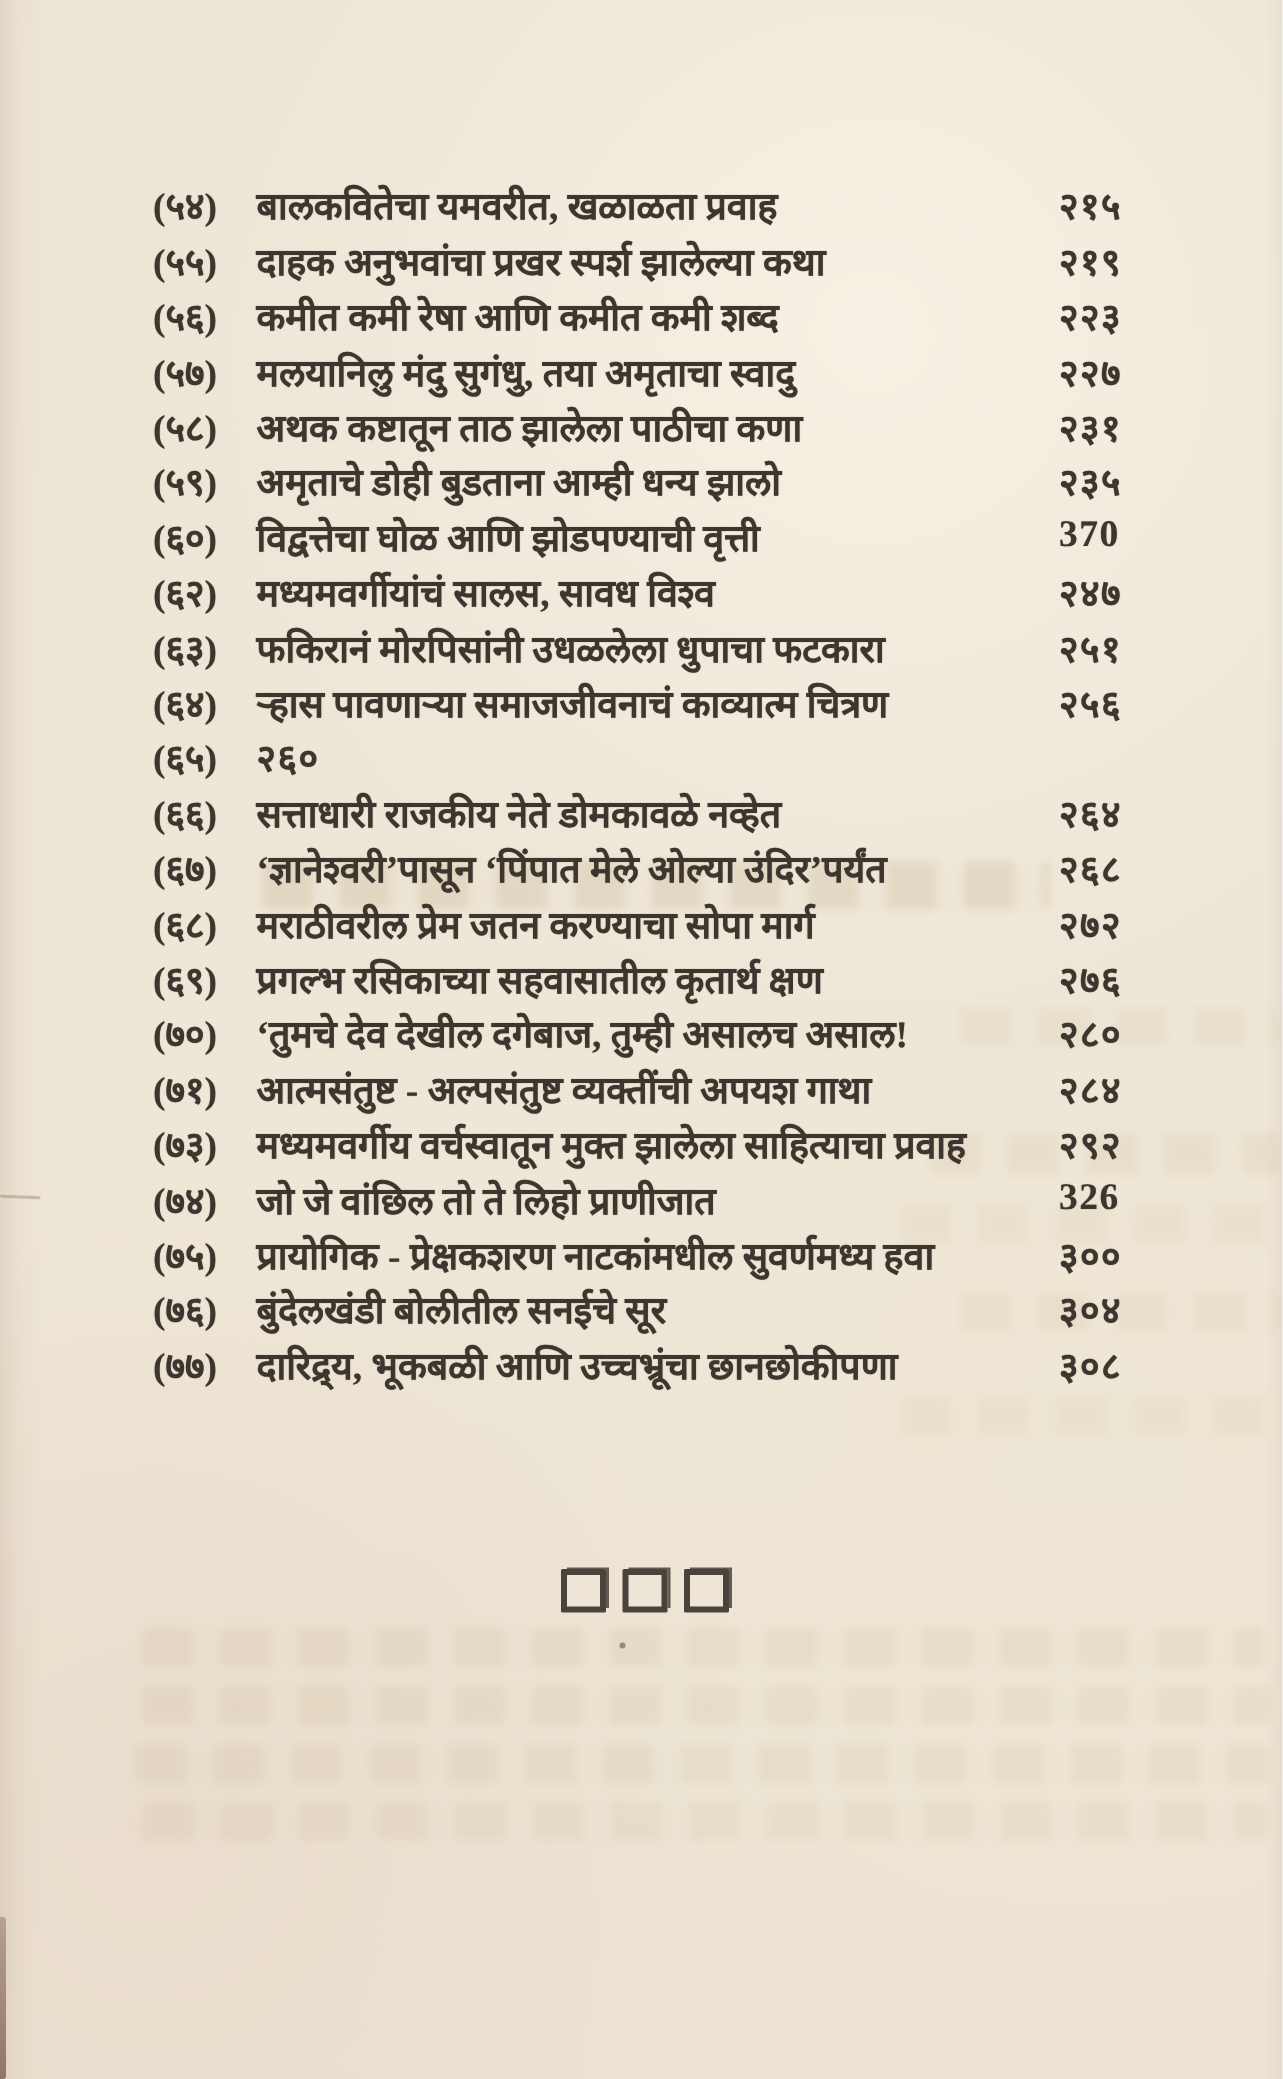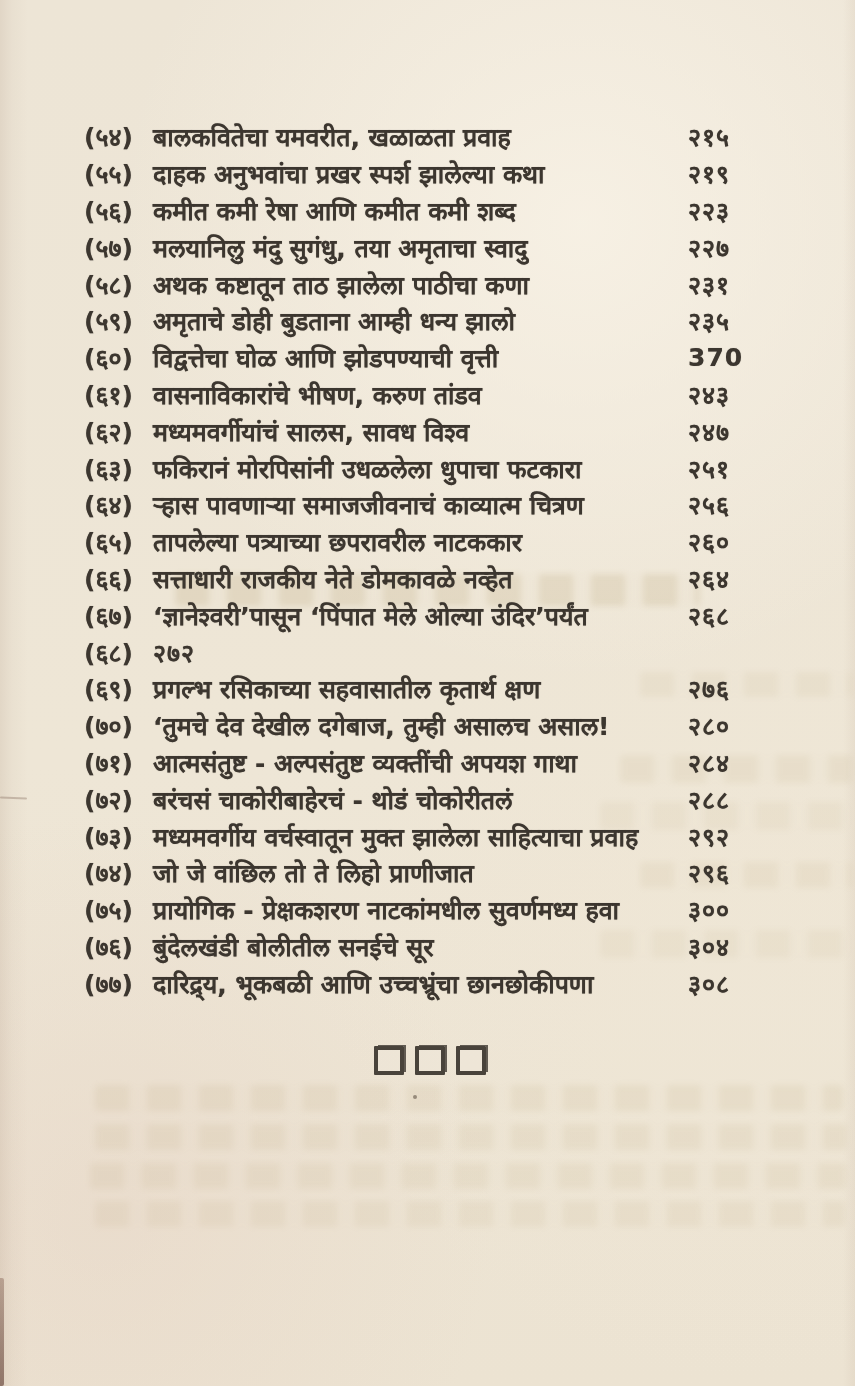--- a/index.html
+++ b/index.html
@@ -17,21 +17,21 @@
   .edge-left{position:absolute;left:0;top:0;bottom:0;width:30px;pointer-events:none;
     background:linear-gradient(90deg,rgba(150,120,100,.14),rgba(150,120,100,.05) 12px,rgba(150,120,100,0) 28px);}
   .edge-right{position:absolute;right:0;top:0;bottom:0;width:14px;pointer-events:none;
     background:linear-gradient(270deg,rgba(150,120,100,.08),rgba(150,120,100,0) 12px);}
   .edge-sliver{position:absolute;left:0;top:1278px;width:4px;height:108px;
     background:linear-gradient(180deg,rgba(110,70,55,.35),rgba(90,55,45,.6));border-radius:0 2px 2px 0;}
   .crease{position:absolute;left:0;top:797px;width:27px;height:2px;
     background:rgba(125,100,85,.35);transform:rotate(2.5deg);border-radius:1px;}
 
   
-  .toc{position:absolute;left:84px;top:118px;width:719px;margin:0;padding:0;list-style:none;}
+  .toc{position:absolute;left:102px;top:118px;width:719px;margin:0;padding:0;list-style:none;font-family:Liberation Serif, serif;}
   .toc li{display:flex;align-items:center;height:36.8px;
     font-size:25px;font-weight:600;color:#3c362f;
     text-shadow:0 0 .7px rgba(60,54,47,.55);white-space:nowrap;}
   .idx{width:69px;flex:0 0 auto;}
   .title{width:535px;flex:0 0 auto;overflow:visible;}
   .pagenum{flex:0 0 auto;text-align:right;letter-spacing:1px;}
 
   
   .ornament{position:absolute;left:374px;top:1046px;display:flex;gap:11px;}
   .sq{width:22px;height:21px;border:4px solid #49433b;background:rgba(238,230,216,.6);
@@ -105,87 +105,77 @@
         <span class="idx">(५९)</span>
         <span class="title">अमृताचे डोही बुडताना आम्ही धन्य झालो</span>
         <span class="pagenum">२३५</span>
       </li>
     <li>
         <span class="idx">(६०)</span>
         <span class="title">विद्वत्तेचा घोळ आणि झोडपण्याची वृत्ती</span>
         <span class="pagenum">370</span>
       </li>
     <li>
-        <span class="idx">(६१)</span>
-        <span class="title">वासनाविकारांचे भीषण, करुण तांडव</span>
-        <span class="pagenum">२४३</span>
-      </li>
-    <li>
         <span class="idx">(६२)</span>
         <span class="title">मध्यमवर्गीयांचं सालस, सावध विश्व</span>
         <span class="pagenum">२४७</span>
       </li>
     <li>
         <span class="idx">(६३)</span>
         <span class="title">फकिरानं मोरपिसांनी उधळलेला धुपाचा फटकारा</span>
         <span class="pagenum">२५१</span>
       </li>
     <li>
         <span class="idx">(६४)</span>
         <span class="title">ऱ्हास पावणाऱ्या समाजजीवनाचं काव्यात्म चित्रण</span>
         <span class="pagenum">२५६</span>
       </li>
     <li>
         <span class="idx">(६५)</span>
-        <span class="title">तापलेल्या पत्र्याच्या छपरावरील नाटककार</span>
         <span class="pagenum">२६०</span>
       </li>
     <li>
         <span class="idx">(६६)</span>
         <span class="title">सत्ताधारी राजकीय नेते डोमकावळे नव्हेत</span>
         <span class="pagenum">२६४</span>
       </li>
     <li>
         <span class="idx">(६७)</span>
         <span class="title">‘ज्ञानेश्वरी’पासून ‘पिंपात मेले ओल्या उंदिर’पर्यंत</span>
         <span class="pagenum">२६८</span>
       </li>
     <li>
         <span class="idx">(६८)</span>
+        <span class="title">मराठीवरील प्रेम जतन करण्याचा सोपा मार्ग</span>
         <span class="pagenum">२७२</span>
       </li>
     <li>
         <span class="idx">(६९)</span>
         <span class="title">प्रगल्भ रसिकाच्या सहवासातील कृतार्थ क्षण</span>
         <span class="pagenum">२७६</span>
       </li>
     <li>
         <span class="idx">(७०)</span>
         <span class="title">‘तुमचे देव देखील दगेबाज, तुम्ही असालच असाल!</span>
         <span class="pagenum">२८०</span>
       </li>
     <li>
         <span class="idx">(७१)</span>
         <span class="title">आत्मसंतुष्ट - अल्पसंतुष्ट व्यक्तींची अपयश गाथा</span>
         <span class="pagenum">२८४</span>
       </li>
     <li>
-        <span class="idx">(७२)</span>
-        <span class="title">बरंचसं चाकोरीबाहेरचं - थोडं चोकोरीतलं</span>
-        <span class="pagenum">२८८</span>
-      </li>
-    <li>
         <span class="idx">(७३)</span>
         <span class="title">मध्यमवर्गीय वर्चस्वातून मुक्त झालेला साहित्याचा प्रवाह</span>
         <span class="pagenum">२९२</span>
       </li>
     <li>
         <span class="idx">(७४)</span>
         <span class="title">जो जे वांछिल तो ते लिहो प्राणीजात</span>
-        <span class="pagenum">२९६</span>
+        <span class="pagenum">326</span>
       </li>
     <li>
         <span class="idx">(७५)</span>
         <span class="title">प्रायोगिक - प्रेक्षकशरण नाटकांमधील सुवर्णमध्य हवा</span>
         <span class="pagenum">३००</span>
       </li>
     <li>
         <span class="idx">(७६)</span>
         <span class="title">बुंदेलखंडी बोलीतील सनईचे सूर</span>
         <span class="pagenum">३०४</span>

